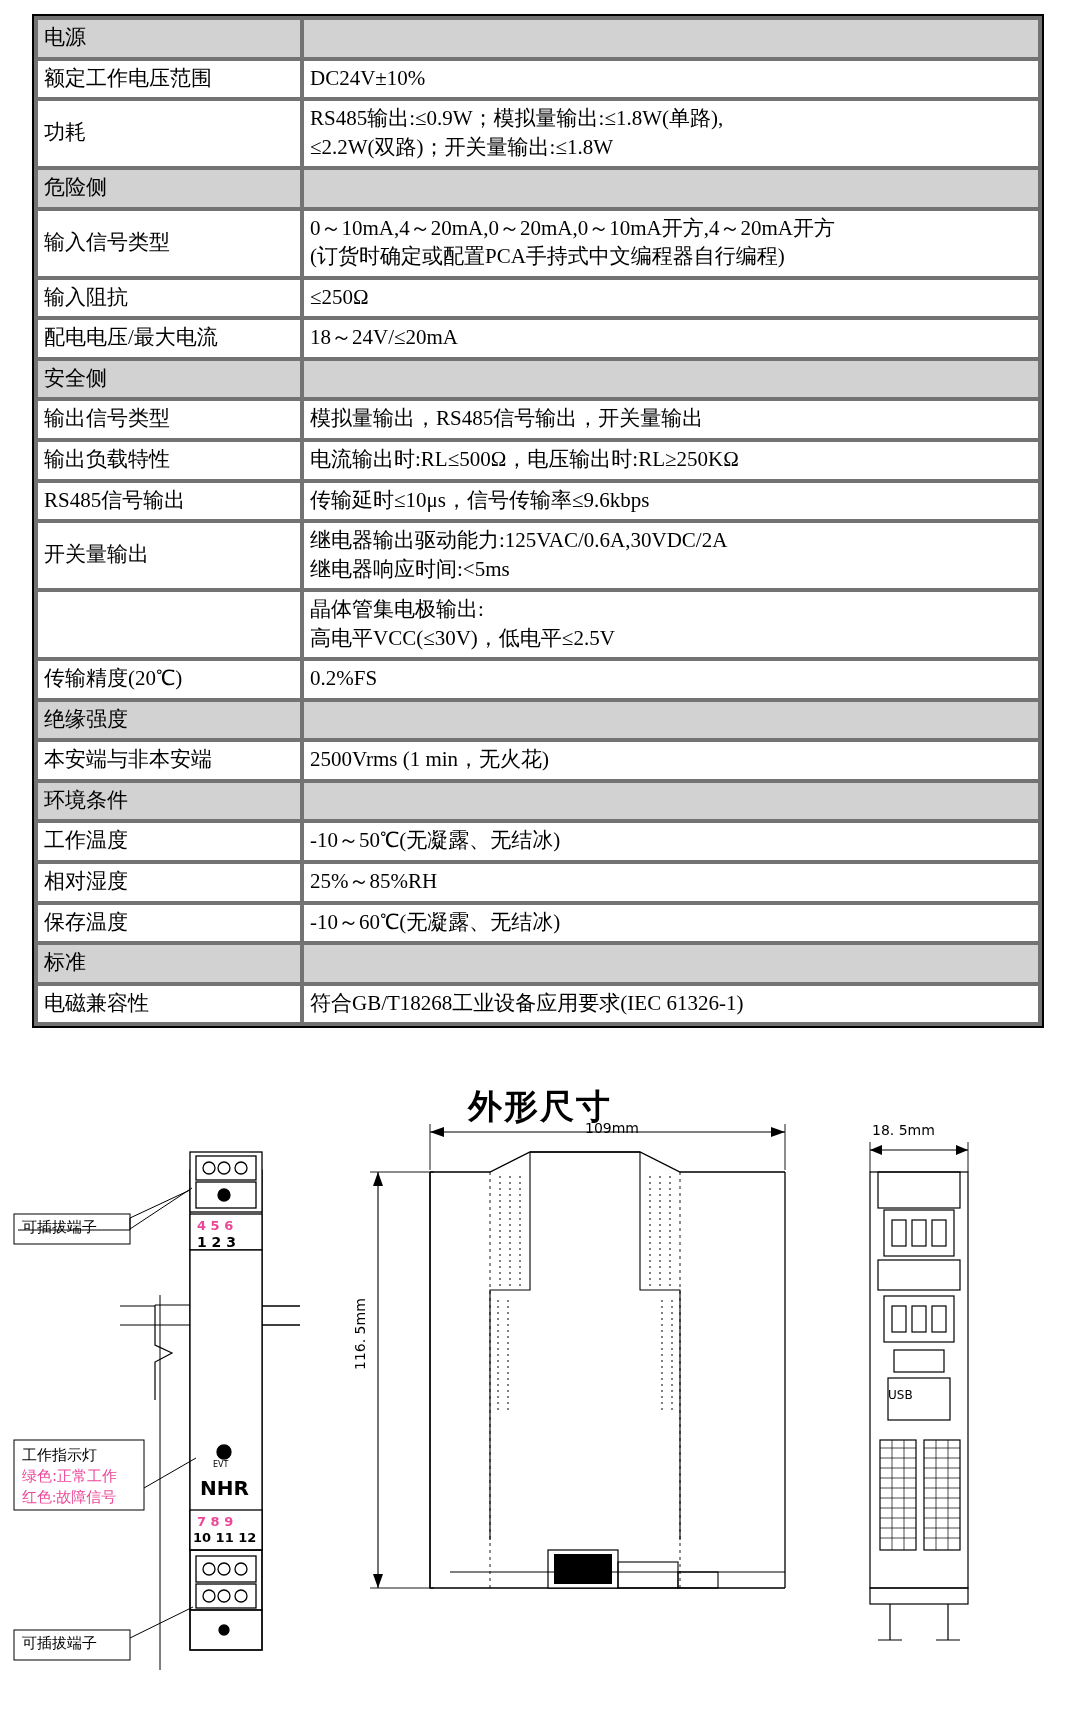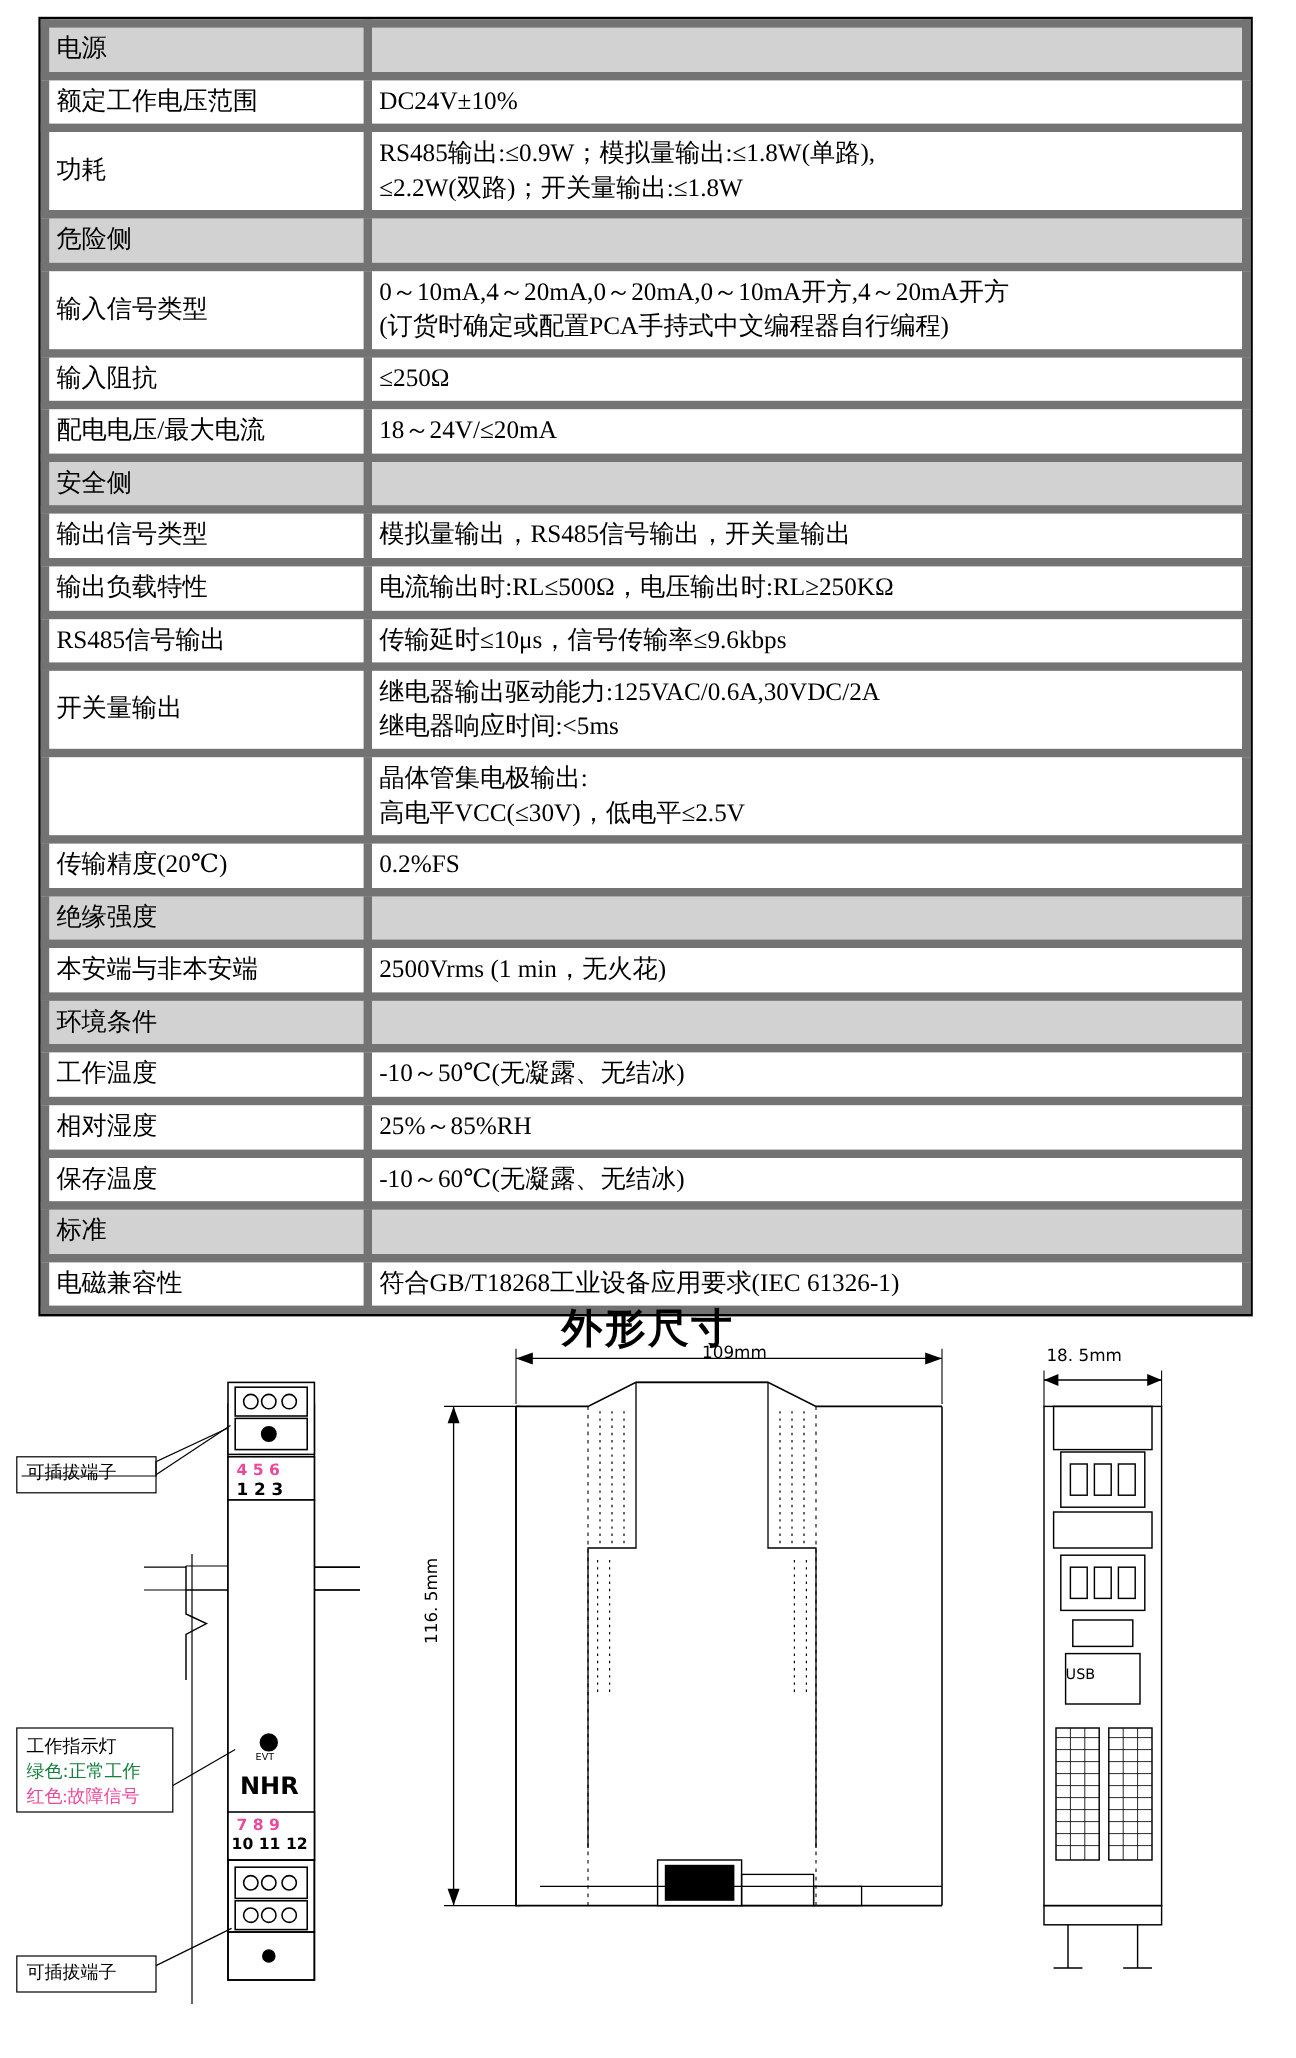--- a/index.html
+++ b/index.html
@@ -12,26 +12,27 @@
   
   .spec-wrap{
     position:absolute;left:32px;top:14px;width:1012px;
     border:2px solid #000;
     box-sizing:border-box;
   }
   table.spec{
     border-collapse:collapse;width:100%;table-layout:fixed;
   }
   table.spec td{
-    border:7px solid #737373;
+    border:4px solid #737373;
     padding:3px 6px 5px 6px;
     font-size:21px;
     line-height:1.36;
     vertical-align:middle;
     word-break:break-all;
+    font-family:Liberation Serif, serif;
   }
   td.k{width:250px;}
   td.v{width:auto;}
   tr.section td{
     background:#d2d2d2;
   }
   tr.section td.k{font-size:21px;}
   .mline{display:block;}
   
   .dim-title{
@@ -43,21 +44,21 @@
   .draw{
     position:absolute;left:0;top:1110px;width:1080px;height:600px;
   }
   .lbl{
     position:absolute;
     font-family:"DejaVu Sans","Liberation Sans",sans-serif;
     font-size:14px;color:#000;white-space:nowrap;
   }
   .lbl-cn{font-size:15px;}
   .lbl-red{color:#ec4899;}
-  .lbl-green{color:#15803d;}
+  .lbl-green{color:#ec4899;}
   svg{display:block;}
 </style>
 </head>
 <body>
 
 <div class="spec-wrap">
   <table class="spec">
     <tbody id="spec-body">
         <tr class="section">
           <td class="k">电源</td>

